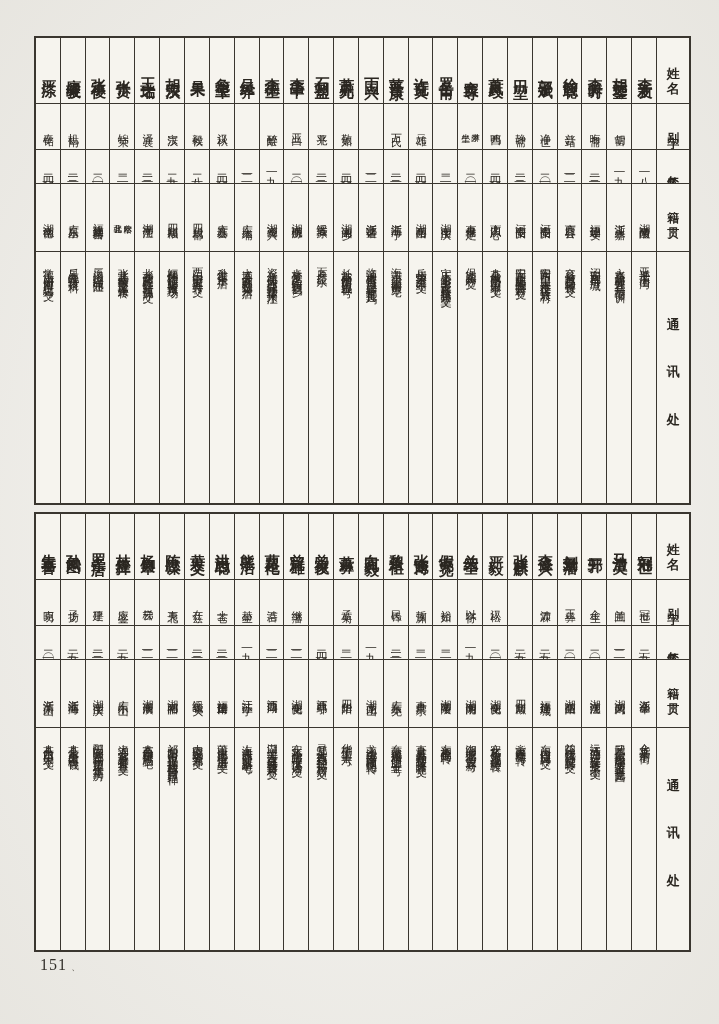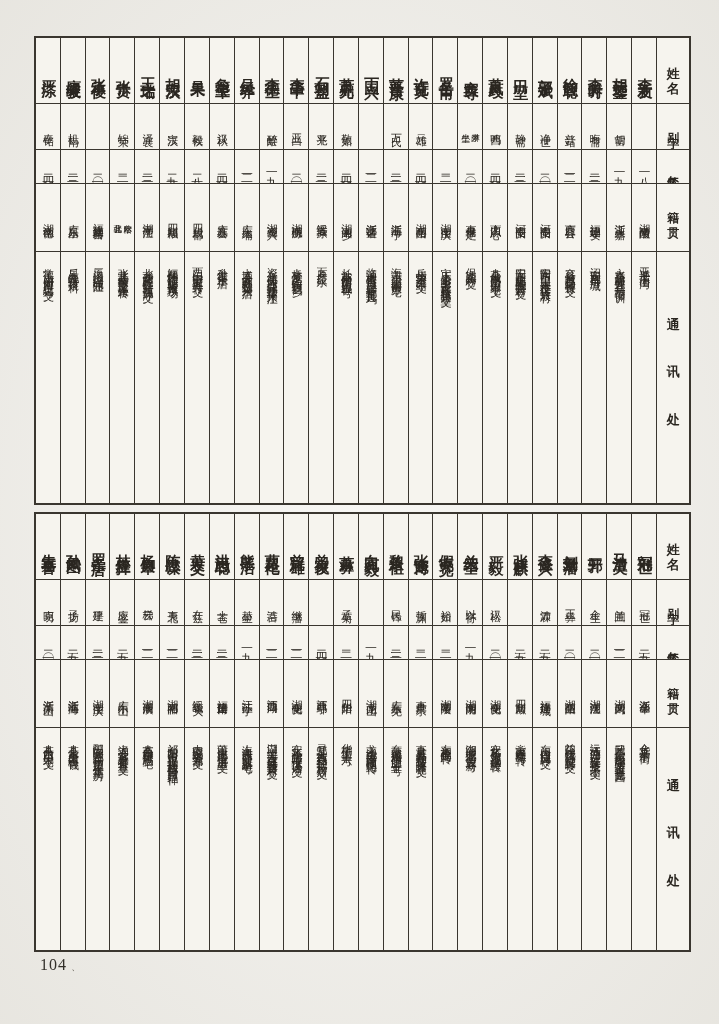--- a/index.html
+++ b/index.html
@@ -991,15 +991,15 @@
     <div class="cell c-native">
           <span class="vtxt">浙江萧山</span>
         </div>
     <div class="cell c-addr">
           <span class="vtxt">本县东门口朱宅交</span>
         </div>
   </div>
     </div>
 
   <div class="page-number">
-    <span>104</span><span class="tick">、</span>
+    <span>151</span><span class="tick">、</span>
   </div>
 </div>
 
 </body></html>

